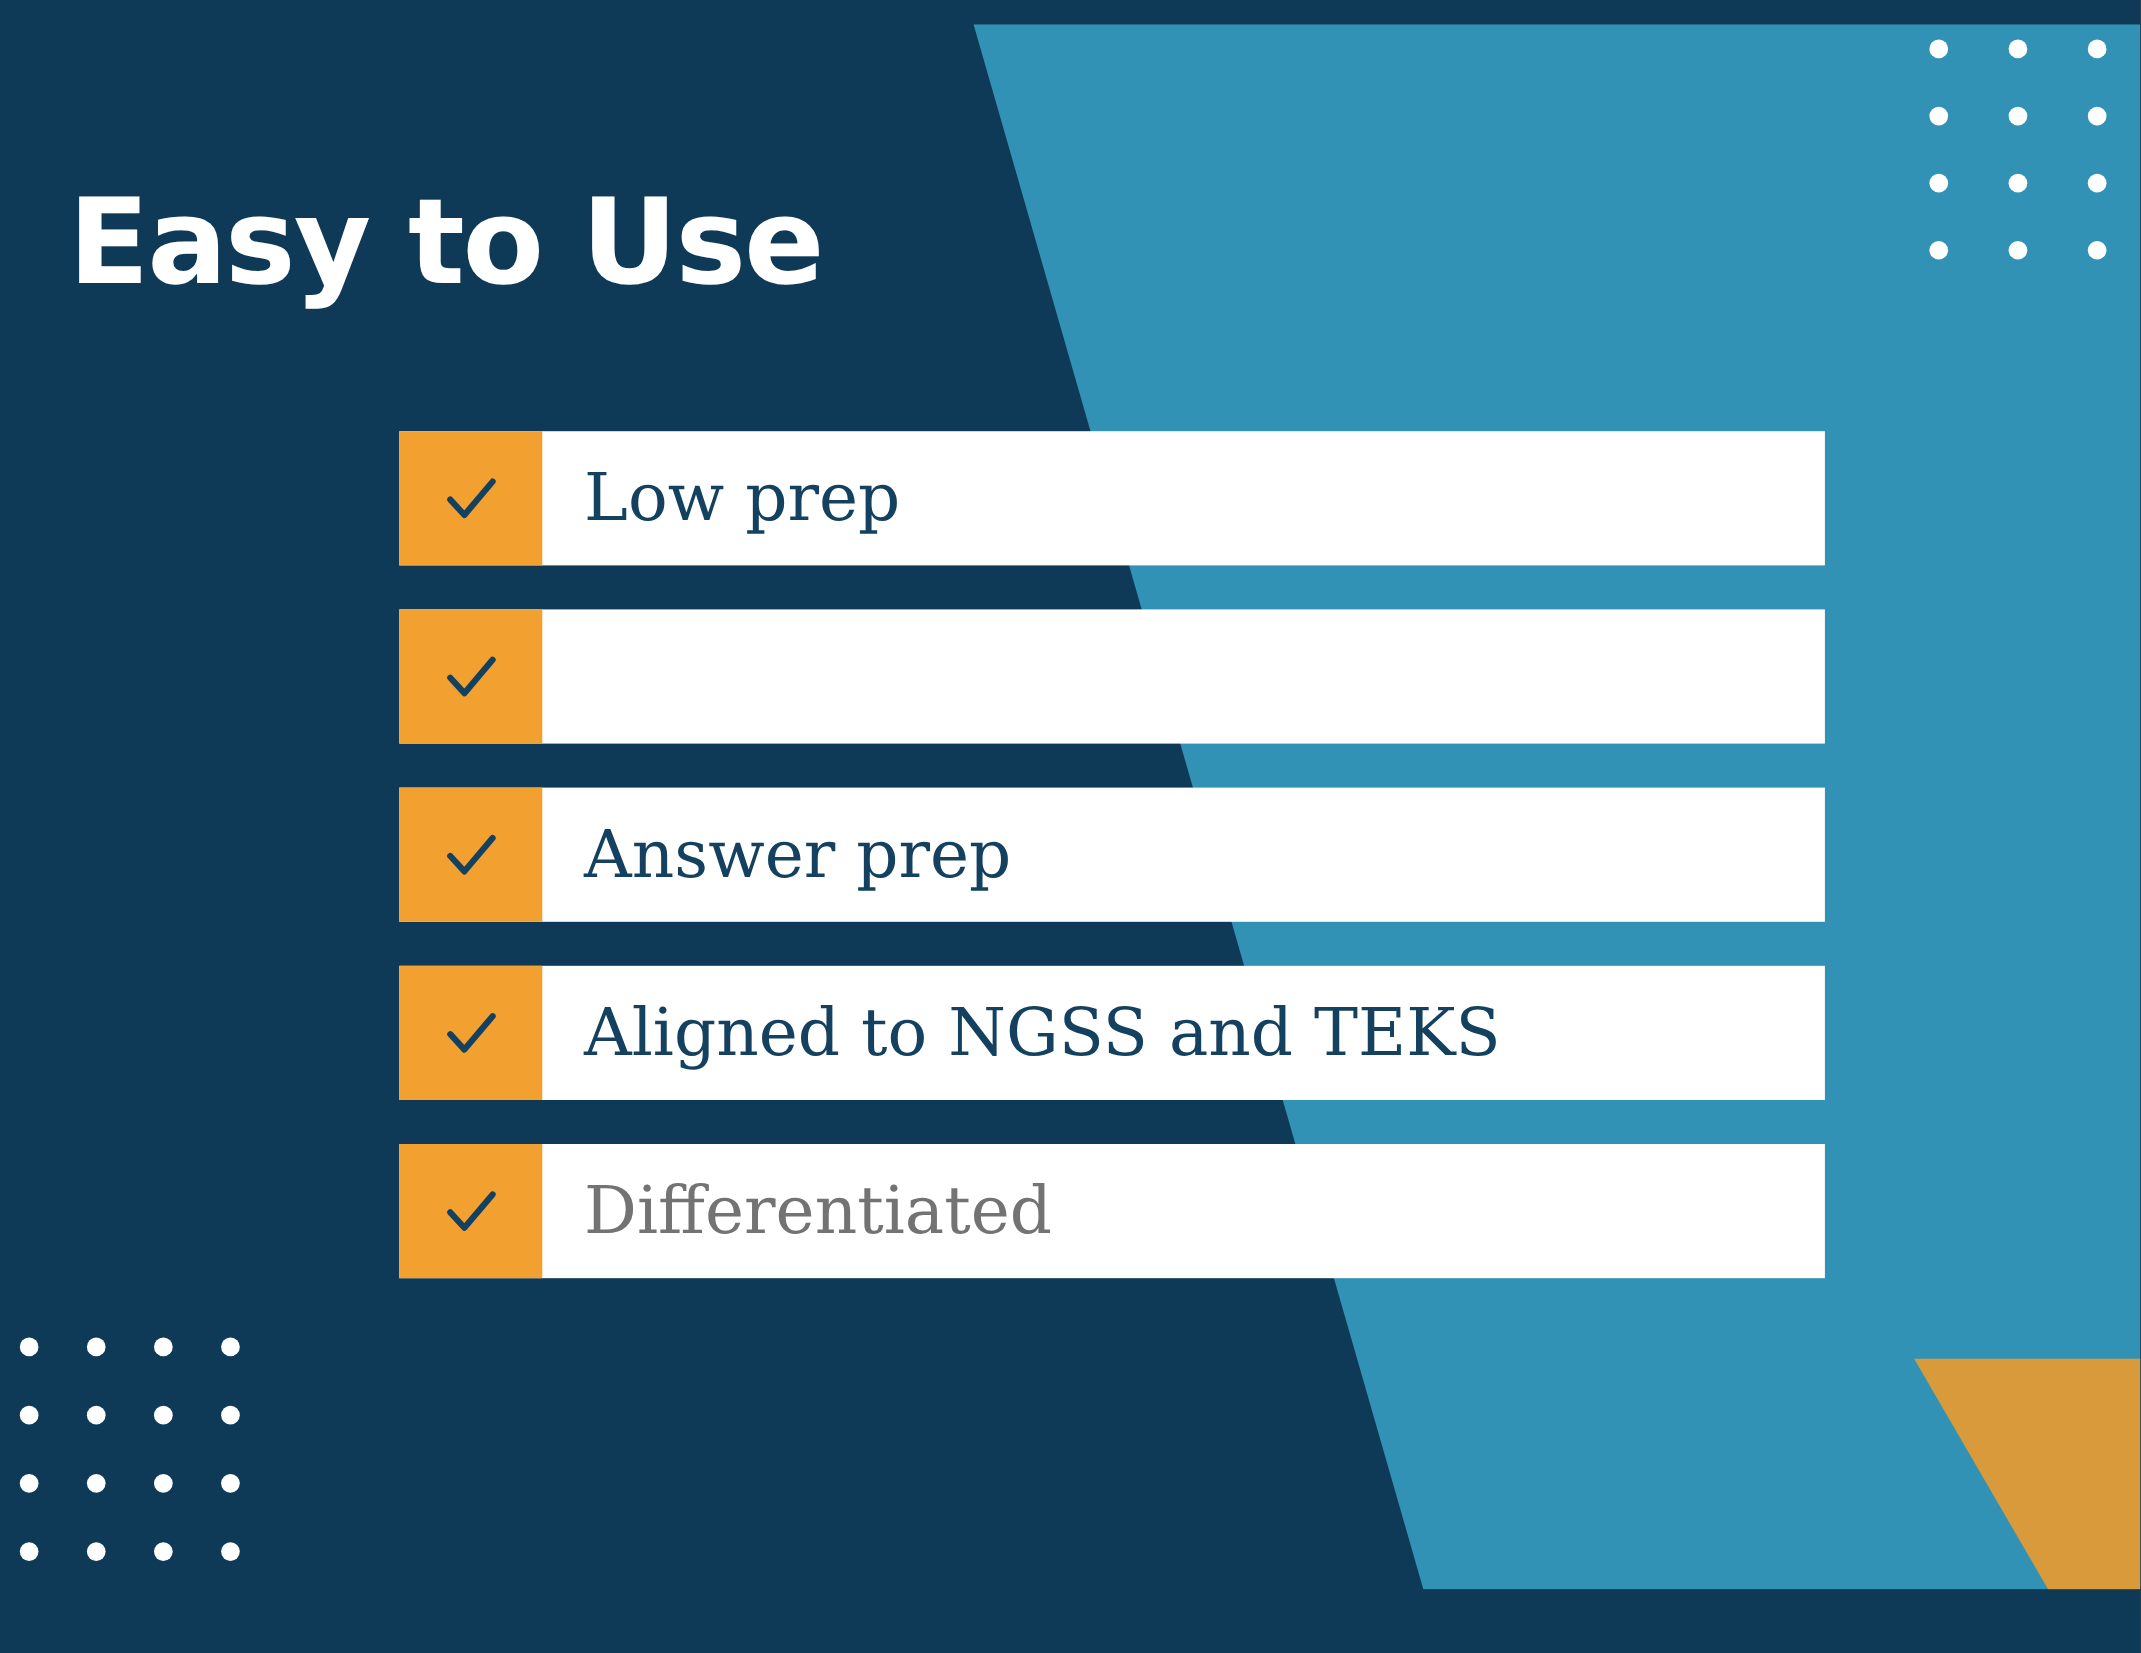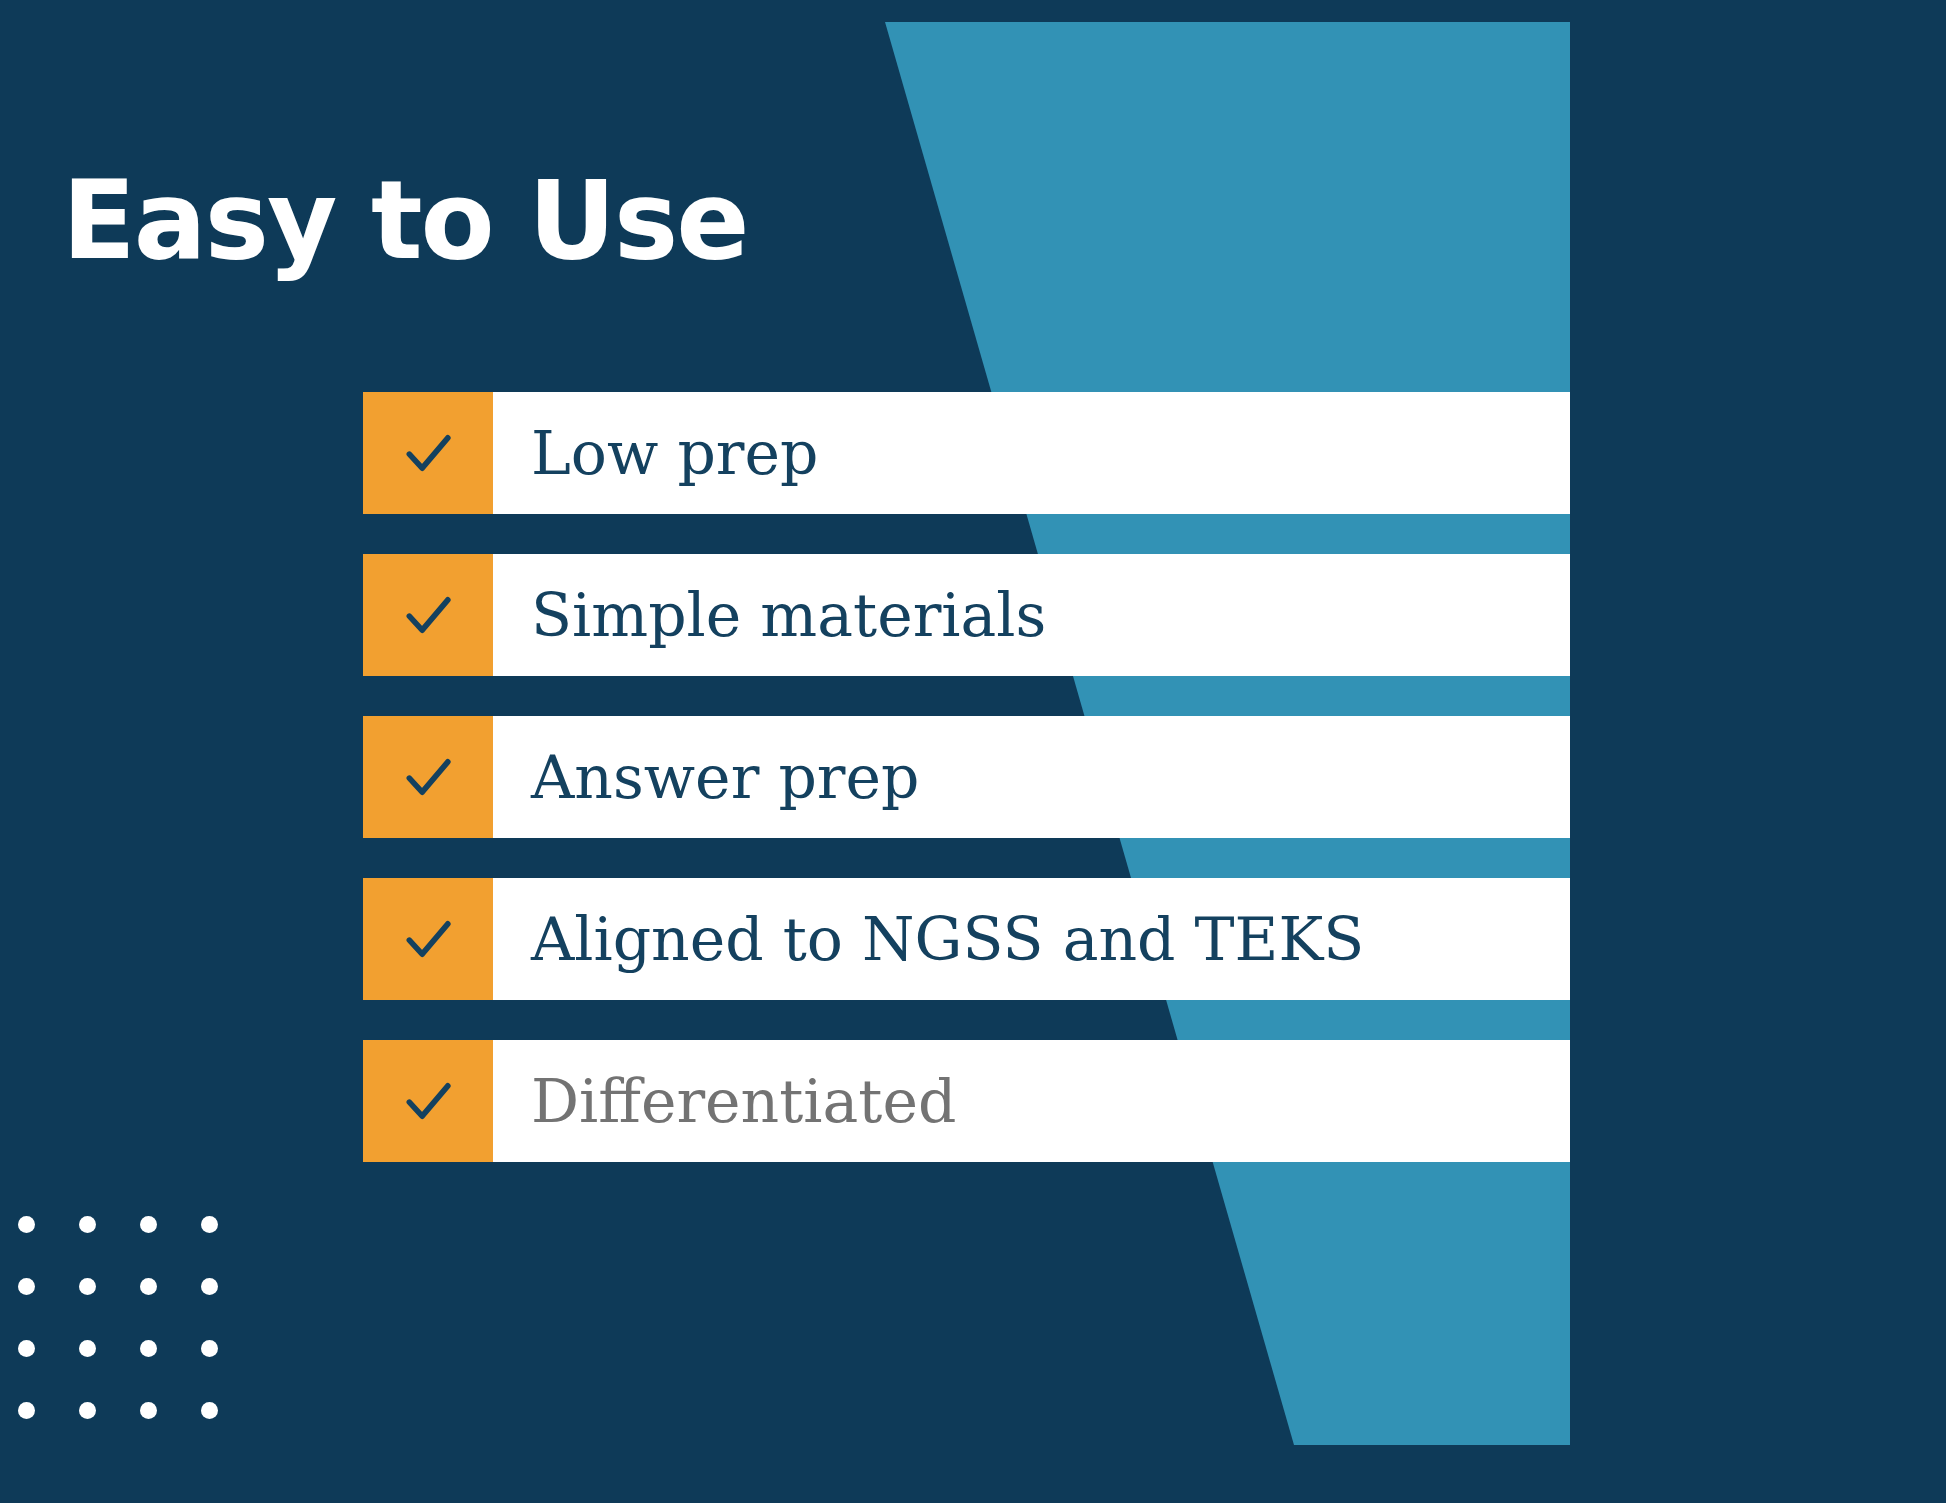--- a/index.html
+++ b/index.html
@@ -2,21 +2,21 @@
 <html><head>
 <meta charset="utf-8">
 <style>
   html, body {
     margin: 0;
     padding: 0;
     background: #0e3a58;
   }
   #slide {
     position: relative;
-    width: 1570px;
+    width: 1946px;
     height: 1503px;
     overflow: hidden;
     background: #0e3a58;
     font-family: "Liberation Serif", "DejaVu Serif", serif;
   }
 
   
   .shape {
     position: absolute;
     pointer-events: none;
@@ -186,21 +186,20 @@
         <div class="check-label" style="color: rgb(20, 65, 95); border-radius: 10px;">Low prep</div>
       </div>
       <div class="check-row" style="background: rgb(255, 255, 255);">
         <div class="check-box" style="background: rgb(242, 160, 48);">
           <span class="check-mark" style="color: rgb(20, 65, 95);">
             <svg viewBox="0 0 24 24" aria-hidden="true">
               <path d="M4 12.5 L9.5 18.5 L20.5 5.5" fill="none" stroke="currentColor" stroke-width="2.4" stroke-linecap="round" stroke-linejoin="round"></path>
             </svg>
           </span>
         </div>
-        <div class="check-label" style="color: rgb(20, 65, 95);">Simple materials</div>
       </div>
       <div class="check-row" style="background: rgb(255, 255, 255);">
         <div class="check-box" style="background: rgb(242, 160, 48);">
           <span class="check-mark" style="color: rgb(20, 65, 95);">
             <svg viewBox="0 0 24 24" aria-hidden="true">
               <path d="M4 12.5 L9.5 18.5 L20.5 5.5" fill="none" stroke="currentColor" stroke-width="2.4" stroke-linecap="round" stroke-linejoin="round"></path>
             </svg>
           </span>
         </div>
         <div class="check-label" style="color: rgb(20, 65, 95);">Answer prep</div>

